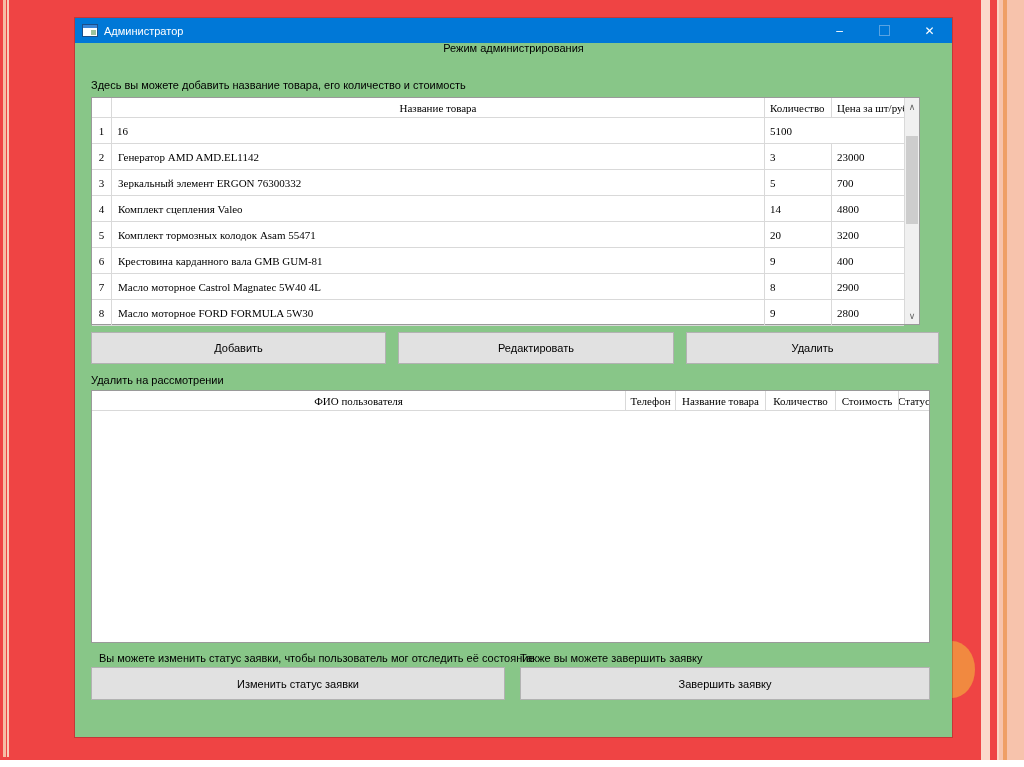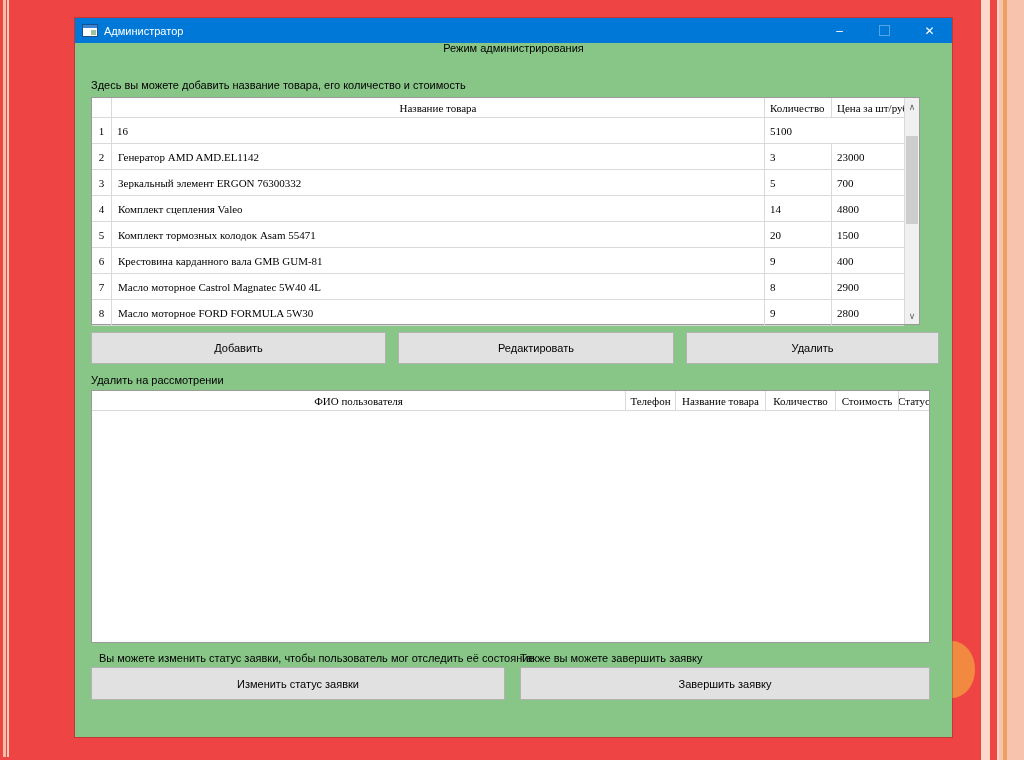--- a/index.html
+++ b/index.html
@@ -142,21 +142,21 @@
         <div class="t1-row">
           <div class="cell num">4</div>
           <div class="cell name">Комплект сцепления Valeo</div>
           <div class="cell val">14</div>
           <div class="cell val last">4800</div>
         </div>
         <div class="t1-row">
           <div class="cell num">5</div>
           <div class="cell name">Комплект тормозных колодок Asam 55471</div>
           <div class="cell val">20</div>
-          <div class="cell val last">1500</div>
+          <div class="cell val last">3200</div>
         </div>
         <div class="t1-row">
           <div class="cell num">6</div>
           <div class="cell name">Крестовина карданного вала GMB GUM-81</div>
           <div class="cell val">9</div>
           <div class="cell val last">400</div>
         </div>
         <div class="t1-row">
           <div class="cell num">7</div>
           <div class="cell name">Масло моторное Castrol Magnatec 5W40 4L</div>

